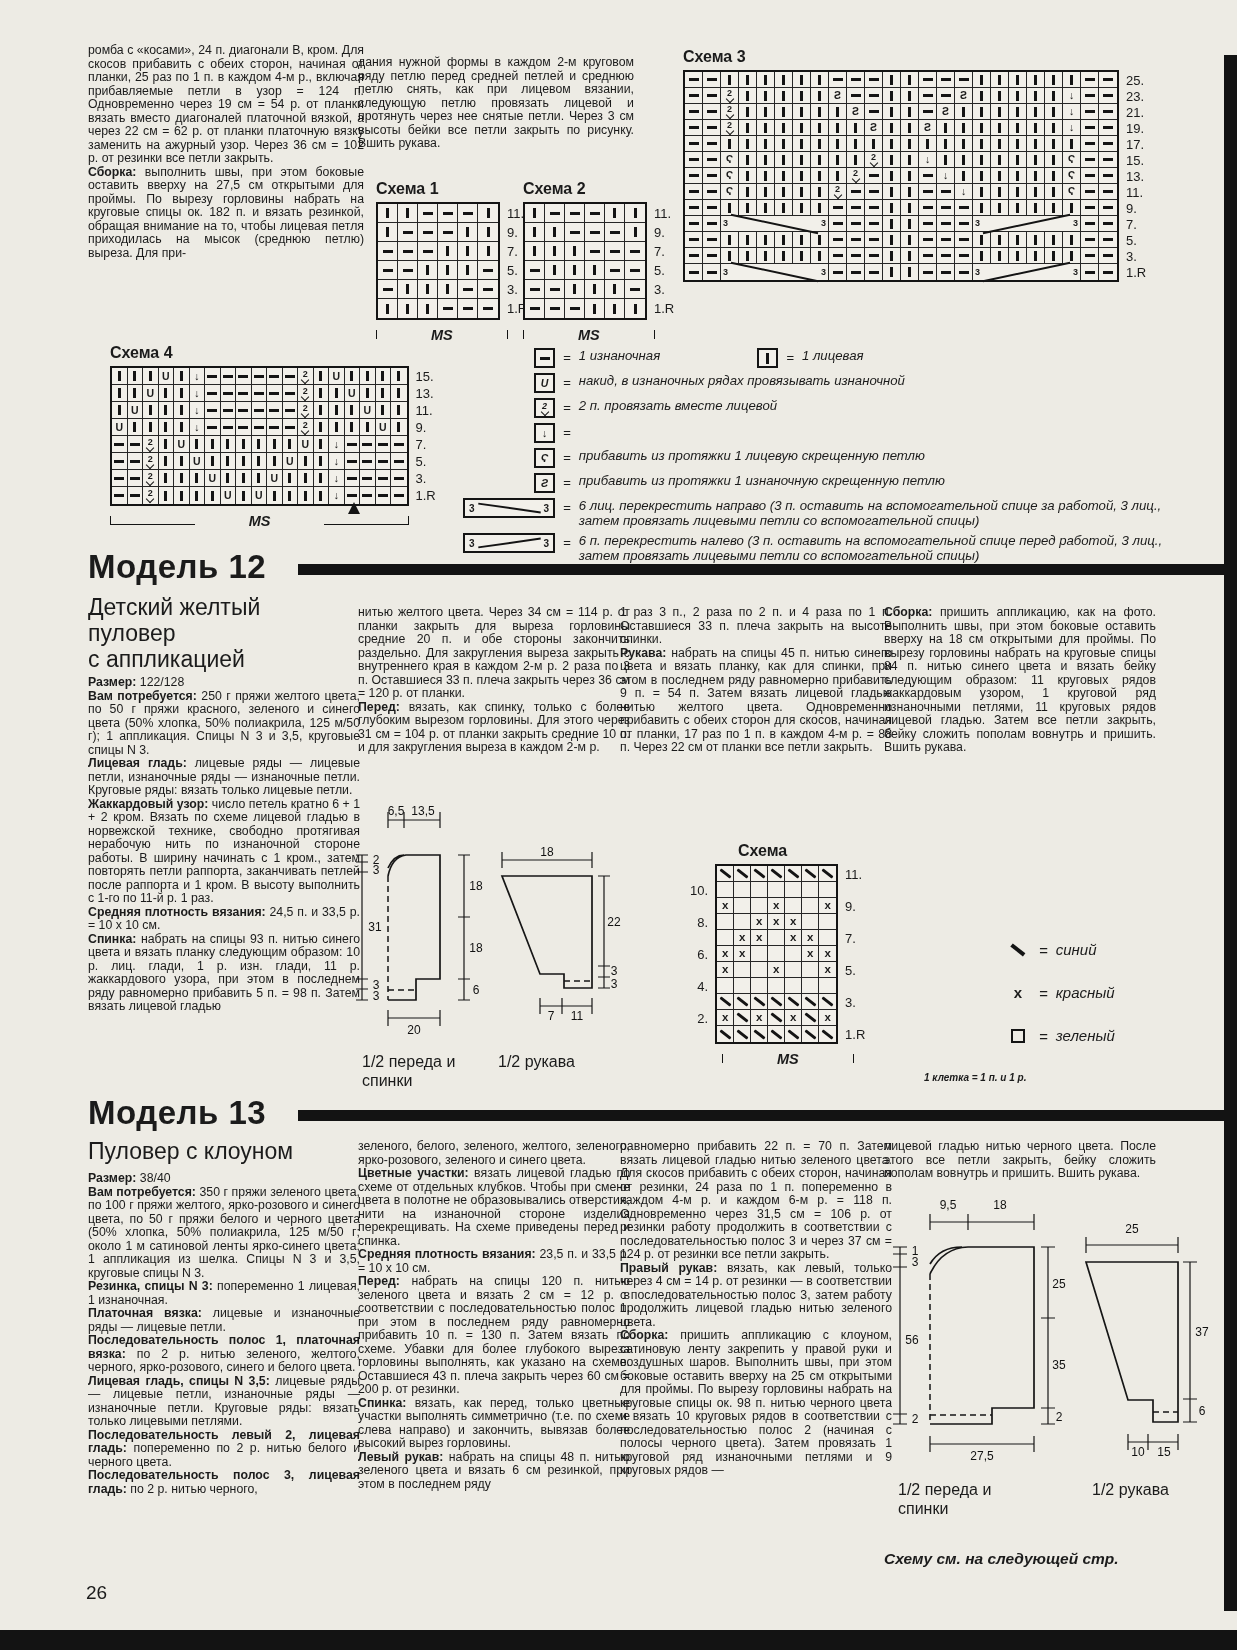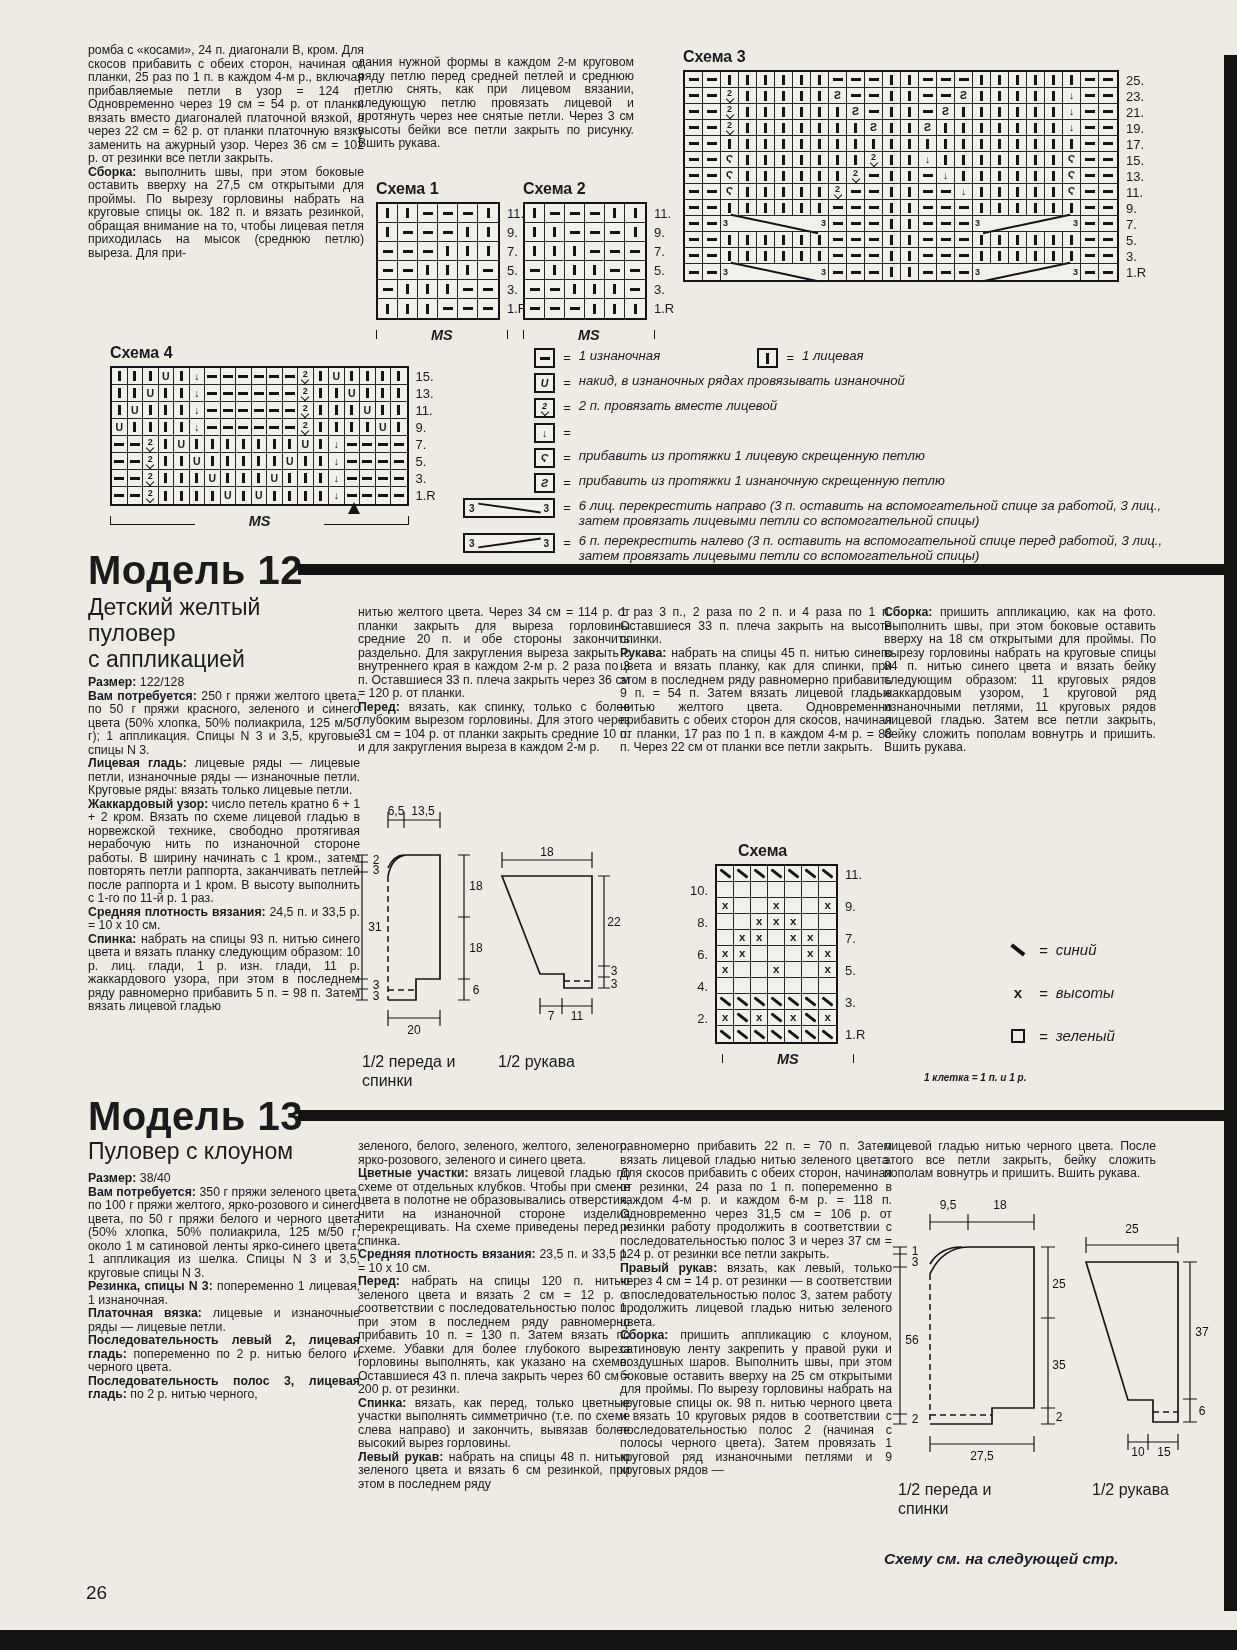--- a/index.html
+++ b/index.html
@@ -3,21 +3,21 @@
 <meta charset="utf-8">
 <style>
   html,body{margin:0;padding:0;}
   body{width:1237px;height:1650px;position:relative;background:#edebe4;font-family:"Liberation Sans",sans-serif;color:#1b1b1b;overflow:hidden;}
   .abs{position:absolute;box-sizing:border-box;}
   
   .tcol{font-size:12.3px;line-height:13.5px;text-align:justify;overflow:hidden;}
   .tcol p{margin:0 0 0 0;}
   .tcol b{font-weight:700;}
   
-  .mhead{font-size:40px;font-weight:700;letter-spacing:.5px;}
+  .mhead{font-size:33px;font-weight:700;letter-spacing:.5px;}
   .bar{background:#131313;height:11px;}
   .msub{font-size:23px;line-height:26px;}
   
   .chart{position:absolute;padding-left:18px;}
   .ctitle{font-size:16px;font-weight:700;margin-bottom:4px;}
   .chwrap{display:flex;align-items:flex-start;}
   .grid{border:2px solid #141414;background:#f2f0ea;}
   .crow{display:flex;}
   .cell{width:var(--cw);height:var(--ch);border-right:1px solid #262626;border-bottom:1px solid #262626;display:flex;align-items:center;justify-content:center;box-sizing:border-box;}
   .crow:last-child .cell{border-bottom:none;}
@@ -2221,21 +2221,21 @@
         <div class="clsl"></div>
       </div>
       <div class="lgeq">=</div>
       <div class="">синий</div>
     </div>
     <div class="clrow">
       <div class="clico">
         <div class="clx">x</div>
       </div>
       <div class="lgeq">=</div>
-      <div class="">высоты</div>
+      <div class="">красный</div>
     </div>
     <div class="clrow">
       <div class="clico">
         <div class="clbox"></div>
       </div>
       <div class="lgeq">=</div>
       <div class="">зеленый</div>
     </div>
   </div>
 <div class="abs cellnote" style="left:924px;top:1072px">1 клетка = 1 п. и 1 р.</div>
@@ -2244,20 +2244,22 @@
 <div class="abs bar" style="left:298px;top:1110px;width:926px"></div>
 <div class="abs msub" id="m13sub" style="left:88px;top:1138px;width:272px">
     <div class="">Пуловер с клоуном</div>
   </div>
 
 <div class="abs tcol" id="m13c1" style="left:88px;top:1172px;width:272px;height:412px">
     <p class="tp"><b>Размер: </b>38/40</p>
     <p class="tp"><b>Вам потребуется: </b>350 г пряжи зеленого цвета, по 100 г пряжи желтого, ярко-розового и синего цвета, по 50 г пряжи белого и черного цвета (50% хлопка, 50% полиакрила, 125 м/50 г; около 1 м сатиновой ленты ярко-синего цвета; 1 аппликация из шелка. Спицы N 3 и 3,5, круговые спицы N 3.</p>
     <p class="tp"><b>Резинка, спицы N 3: </b>попеременно 1 лицевая, 1 изнаночная.</p>
     <p class="tp"><b>Платочная вязка: </b>лицевые и изнаночные ряды — лицевые петли.</p>
+    <p class="tp"><b>Последовательность полос 1, платочная вязка: </b>по 2 р. нитью зеленого, желтого, черного, ярко-розового, синего и белого цвета.</p>
+    <p class="tp"><b>Лицевая гладь, спицы N 3,5: </b>лицевые ряды — лицевые петли, изнаночные ряды — изнаночные петли. Круговые ряды: вязать только лицевыми петлями.</p>
     <p class="tp"><b>Последовательность левый 2, лицевая гладь: </b>попеременно по 2 р. нитью белого и черного цвета.</p>
     <p class="tp"><b>Последовательность полос 3, лицевая гладь: </b>по 2 р. нитью черного,</p>
   </div>
 <div class="abs tcol" id="m13c2" style="left:358px;top:1140px;width:272px;height:444px">
     <p class="tp">зеленого, белого, зеленого, желтого, зеленого, ярко-розового, зеленого и синего цвета.</p>
     <p class="tp"><b>Цветные участки: </b>вязать лицевой гладью по схеме от отдельных клубков. Чтобы при смене цвета в полотне не образовывались отверстия, нити на изнаночной стороне изделия перекрещивать. На схеме приведены перед и спинка.</p>
     <p class="tp"><b>Средняя плотность вязания: </b>23,5 п. и 33,5 р. = 10 x 10 см.</p>
     <p class="tp"><b>Перед: </b>набрать на спицы 120 п. нитью зеленого цвета и вязать 2 см = 12 р. в соответствии с последовательностью полос 1, при этом в последнем ряду равномерно прибавить 10 п. = 130 п. Затем вязать по схеме. Убавки для более глубокого выреза горловины выполнять, как указано на схеме. Оставшиеся 43 п. плеча закрыть через 60 см = 200 р. от резинки.</p>
     <p class="tp"><b>Спинка: </b>вязать, как перед, только цветные участки выполнять симметрично (т.е. по схеме слева направо) и закончить, вывязав более высокий вырез горловины.</p>
     <p class="tp"><b>Левый рукав: </b>набрать на спицы 48 п. нитью зеленого цвета и вязать 6 см резинкой, при этом в последнем ряду</p>

